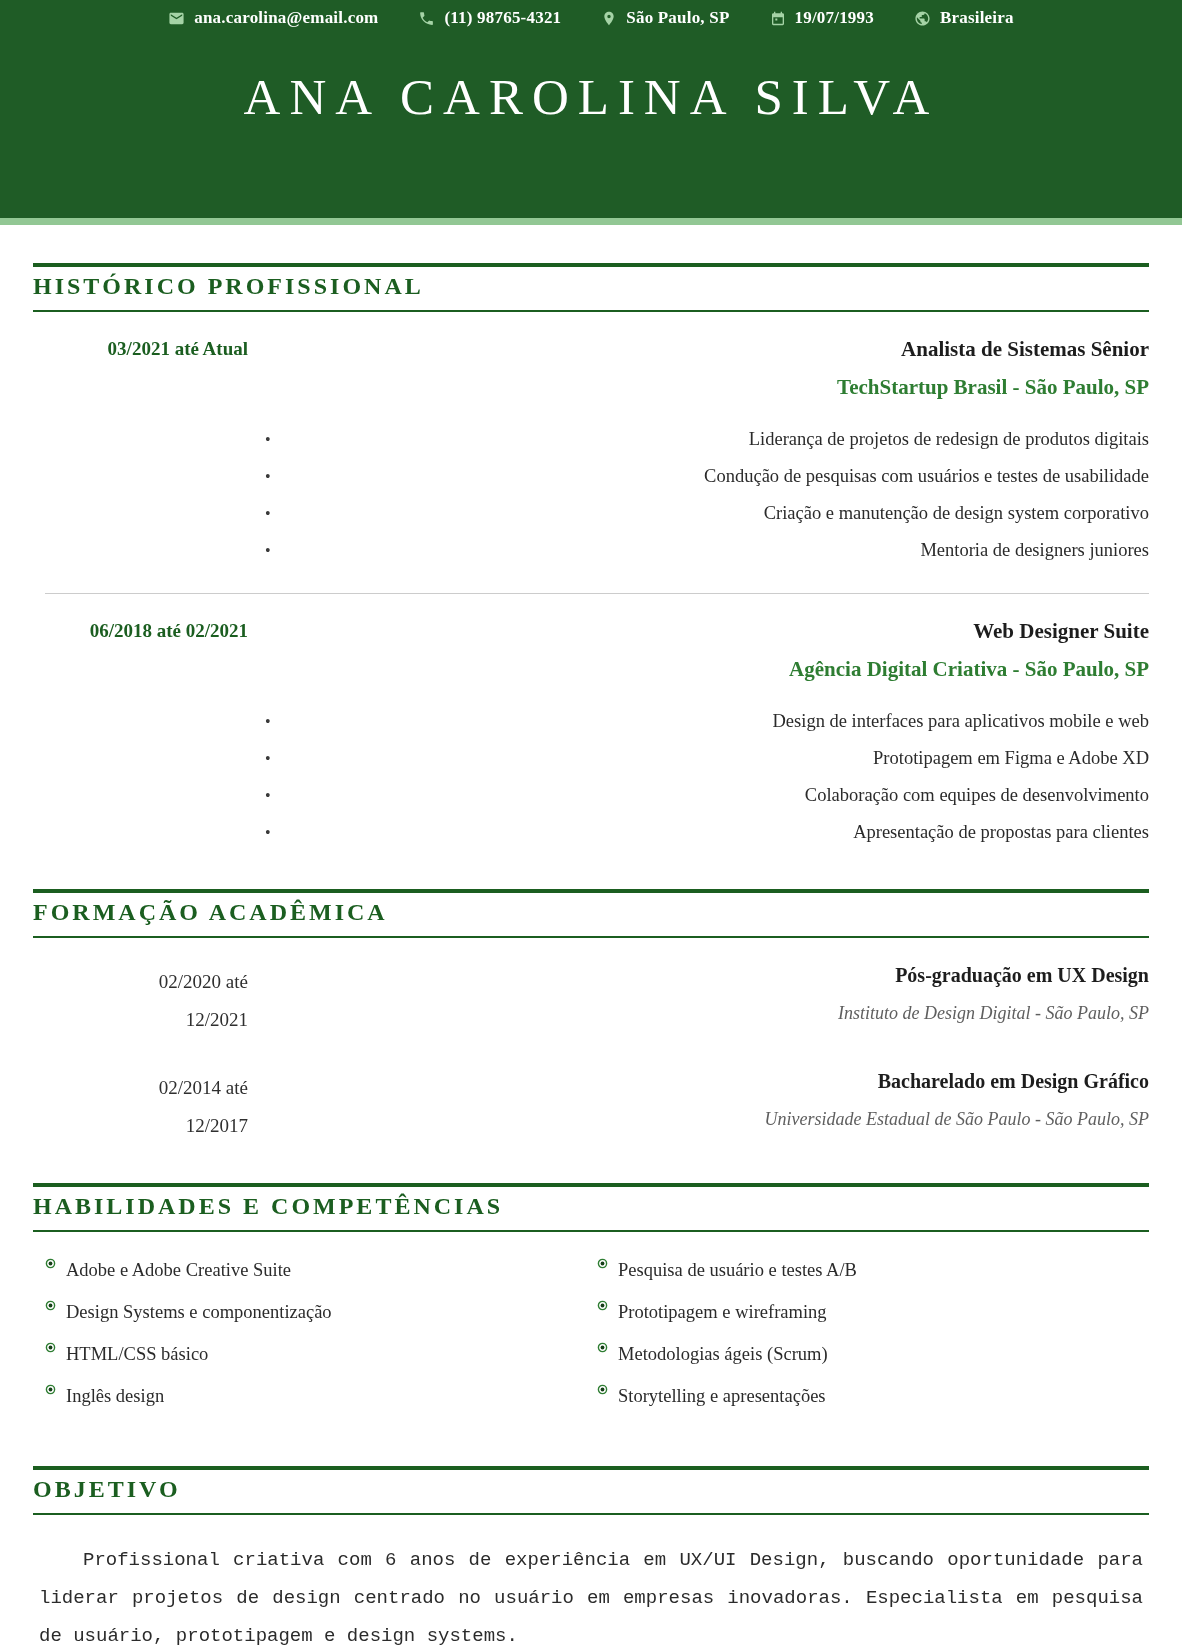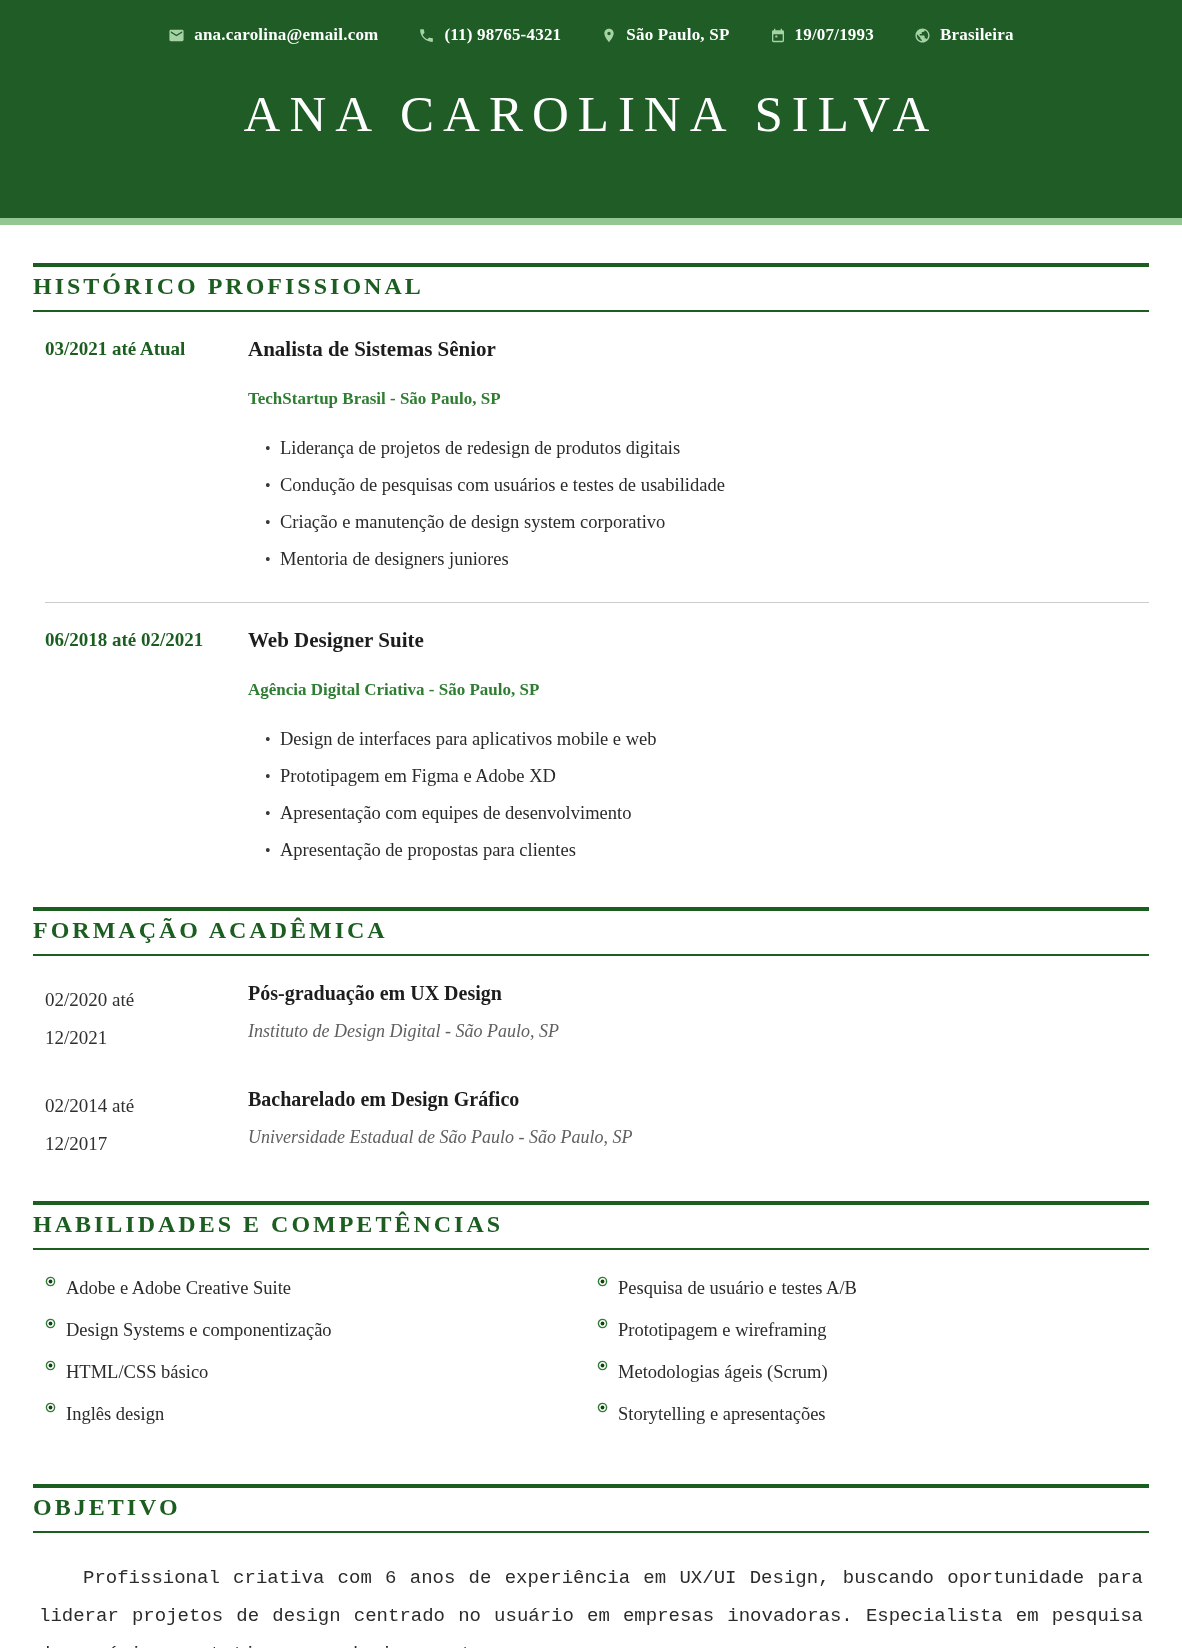--- a/index.html
+++ b/index.html
@@ -13,21 +13,21 @@
   
   .header{
     background:#1f5c26;
     height:218px;
     box-sizing:content-box;
     padding-top:0;
     border-bottom:7px solid #92c794;
   }
   .contact-row{
     display:flex;justify-content:center;align-items:center;
-    gap:40px;padding-top:25px;
+    gap:40px;padding-top:8px;
   }
   .contact{display:flex;align-items:center;gap:9px;}
   .contact svg{display:block;}
   .contact-text{color:#ffffff;font-size:17px;font-weight:700;letter-spacing:.2px;}
   .name{
     margin:41px 0 0;text-align:center;color:#ffffff;
     font-size:51px;font-weight:400;letter-spacing:9px;line-height:1.1;
   }
 
   
@@ -36,26 +36,26 @@
     border-top:4px solid #1b5e20;
     border-bottom:2px solid #1b5e20;
     margin-top:38px;
     padding:6px 0 10px;
   }
   .section-header h2{
     margin:0;color:#1b5e20;font-size:24px;font-weight:700;letter-spacing:3px;
   }
 
   
-  .entry{display:grid;grid-template-columns:215px 1fr;padding-top:25px;}
+  .entry{display:grid;grid-template-columns:215px 1fr;padding-top:25px;text-align:right;}
   .entry-dates{
     padding-left:12px;font-size:19px;color:#1b5e20;font-weight:700;line-height:1.25;
   }
   .job-title{margin:0;font-size:21px;font-weight:700;color:#1d1d1d;line-height:1.15;}
-  .company{margin-top:28px;font-size:17px;font-weight:700;color:#2e7d32;}
+  .company{margin-top:14px;font-size:21px;font-weight:700;color:#2e7d32;}
   ul.bullets{list-style:none;margin:21px 0 0;padding:0 0 0 17px;}
   ul.bullets li{
     position:relative;padding-left:15px;font-size:18.5px;color:#2b2b2b;line-height:37px;
   }
   ul.bullets li::before{
     content:"\2022";position:absolute;left:0;top:0;color:#3a3a3a;font-size:16px;
   }
   .entry-sep{border:none;border-top:1px solid #cccccc;margin:24px 0 0 12px;}
 
   
@@ -152,21 +152,21 @@
       <hr class="entry-sep">
 
       <div class="entry">
         <div class="entry-dates">06/2018 até 02/2021</div>
         <div class="entry-body">
           <h3 class="job-title">Web Designer Suite</h3>
           <div class="company">Agência Digital Criativa - São Paulo, SP</div>
           <ul class="bullets">
             <li>Design de interfaces para aplicativos mobile e web</li>
             <li>Prototipagem em Figma e Adobe XD</li>
-            <li>Apresentação com equipes de desenvolvimento</li>
+            <li>Colaboração com equipes de desenvolvimento</li>
             <li>Apresentação de propostas para clientes</li>
           </ul>
         </div>
       </div>
     </section>
 
     <section class="edu">
       <div class="section-header">
         <h2>FORMAÇÃO ACADÊMICA</h2>
       </div>

